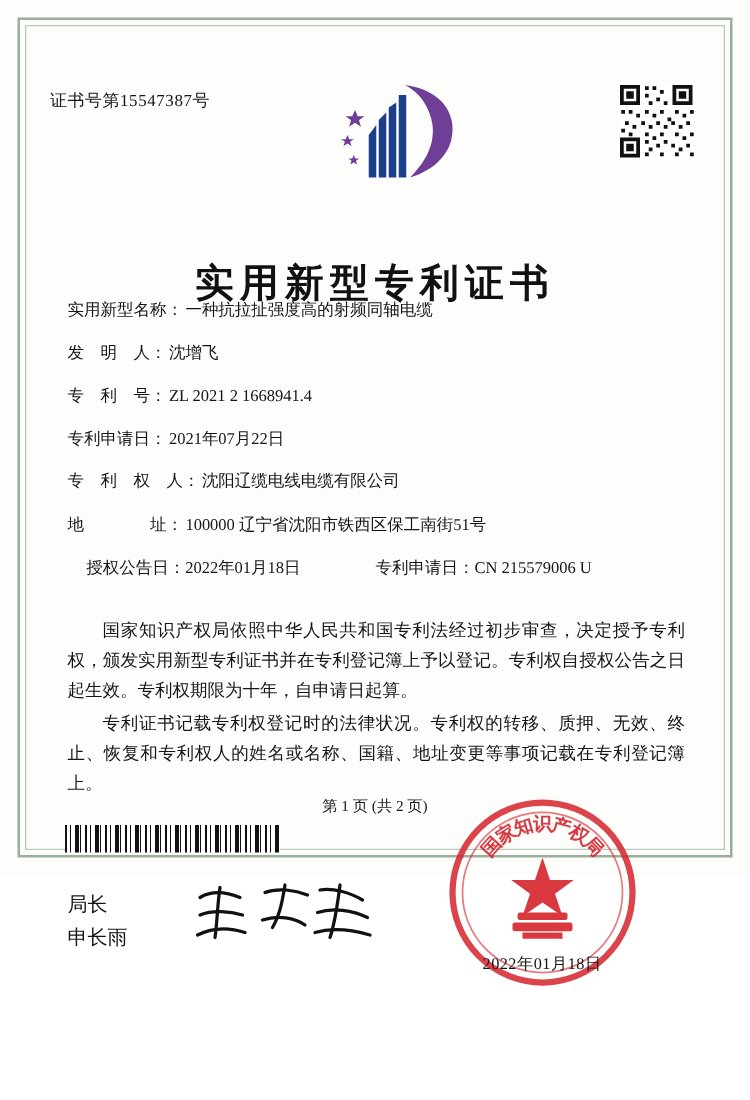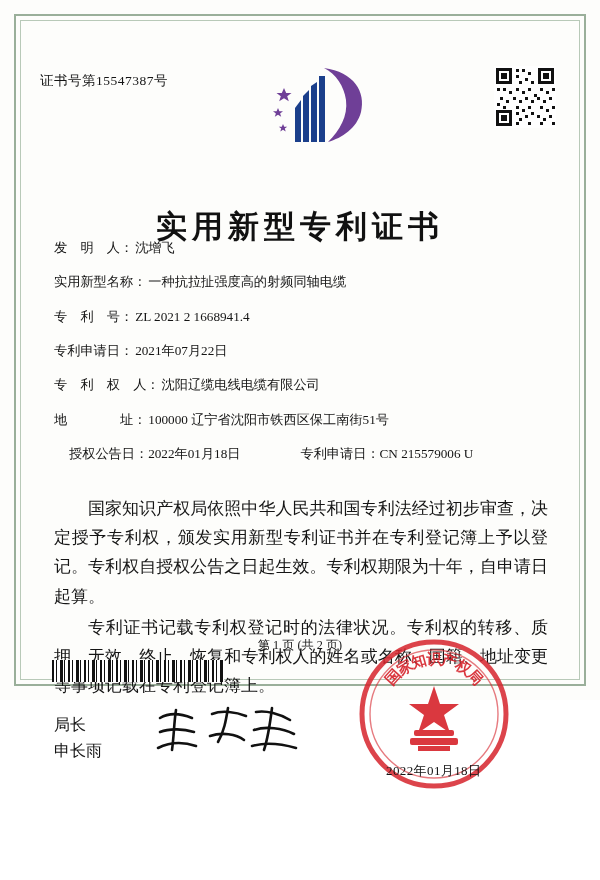--- a/index.html
+++ b/index.html
@@ -122,21 +122,21 @@
   }
   .field-row.double .seg.second {
     margin-left: 60px;
   }
 
   .paragraphs {
     position: absolute;
     left: 20px;
     right: 18px;
     top: 460px;
-    font-size: 17px;
+    font-size: 14px;
     line-height: 1.72;
     text-align: justify;
     color: #151515;
   }
   .paragraphs p {
     margin: 0 0 2px 0;
     text-indent: 2em;
   }
 
   
@@ -289,26 +289,26 @@
             <rect x="46" y="56" width="3" height="3"></rect>
           <rect x="58" y="56" width="3" height="3"></rect>
         </g>
       </svg>
     </div>
 
     <div class="title">实用新型专利证书</div>
 
     <div class="fields">
       <div class="field-row">
+        <span class="field-label">实用新型名称：</span>
+        <span class="field-value">一种抗拉扯强度高的射频同轴电缆</span>
+      </div>
+      <div class="field-row">
         <span class="field-label">发　明　人：</span>
         <span class="field-value">沈增飞</span>
-      </div>
-      <div class="field-row">
-        <span class="field-label">实用新型名称：</span>
-        <span class="field-value">一种抗拉扯强度高的射频同轴电缆</span>
       </div>
       <div class="field-row">
         <span class="field-label">专　利　号：</span>
         <span class="field-value">ZL 2021 2 1668941.4</span>
       </div>
       <div class="field-row">
         <span class="field-label">专利申请日：</span>
         <span class="field-value">2021年07月22日</span>
       </div>
       <div class="field-row">

